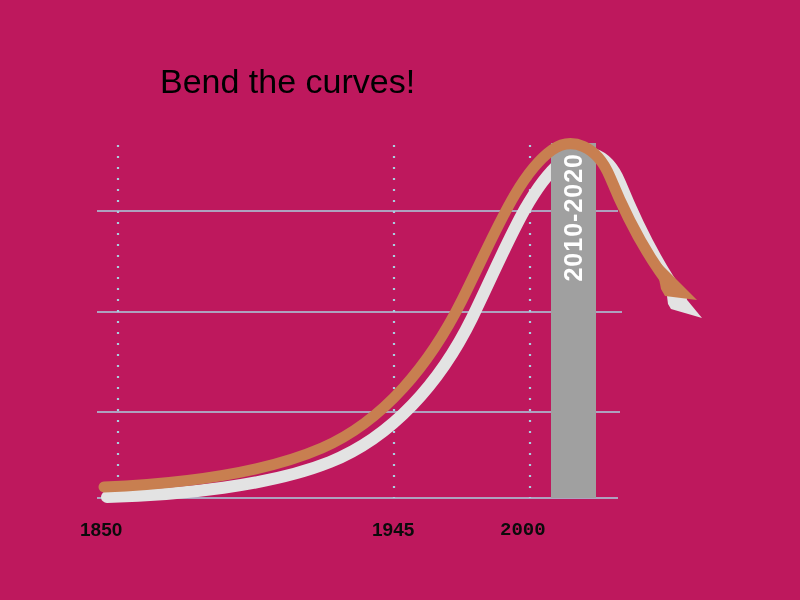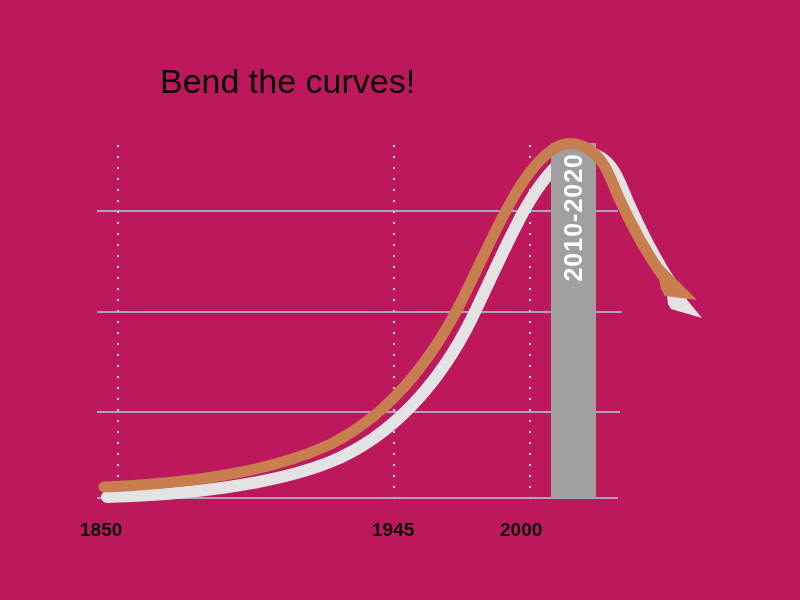--- a/index.html
+++ b/index.html
@@ -105,15 +105,15 @@
       <path d="M 655 258 L 697 300 L 665 296 L 661 289 Z" fill="#c87f50"></path>
     </g>
   </svg>
 
   <div id="band-label-wrap">
     <span id="band-label">2010-2020</span>
   </div>
 
   <div class="xlabel" style="left:80px; top:519px;">1850</div>
   <div class="xlabel" style="left:372px; top:519px;">1945</div>
-  <div class="xlabel" style="left:500px; top:519px;">2000</div>
+  <div class="xlabel" style="left:500px; top:519px;font-family:Liberation Mono, monospace;">2000</div>
 
 </div>
 
 </body></html>

